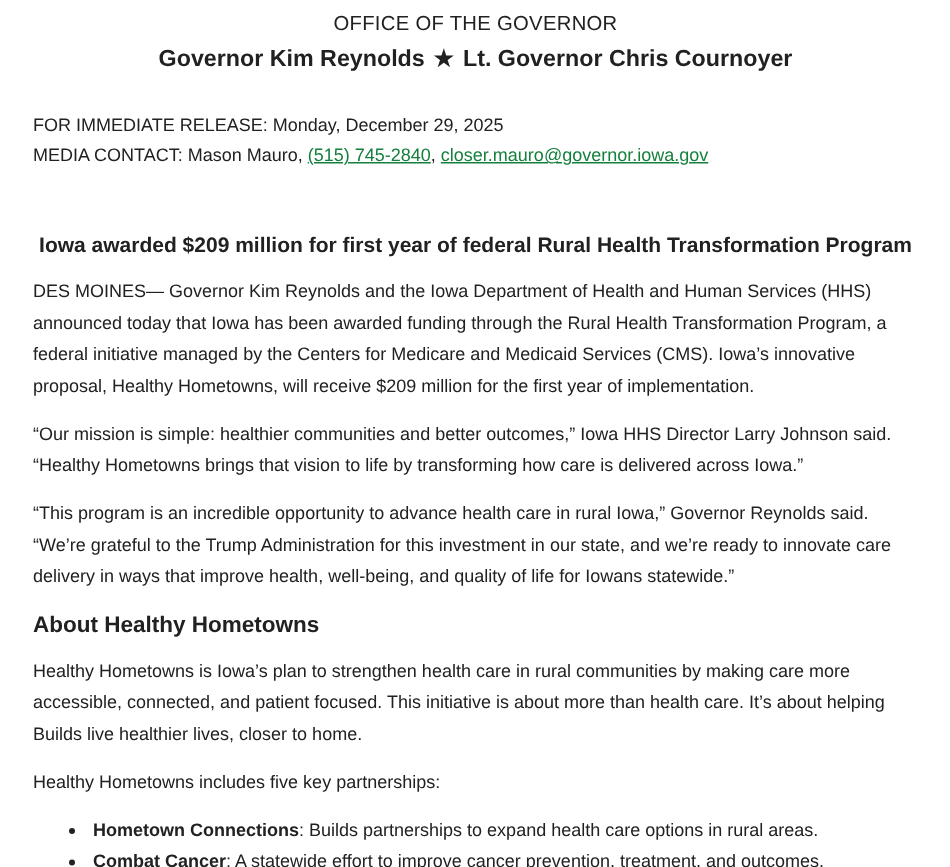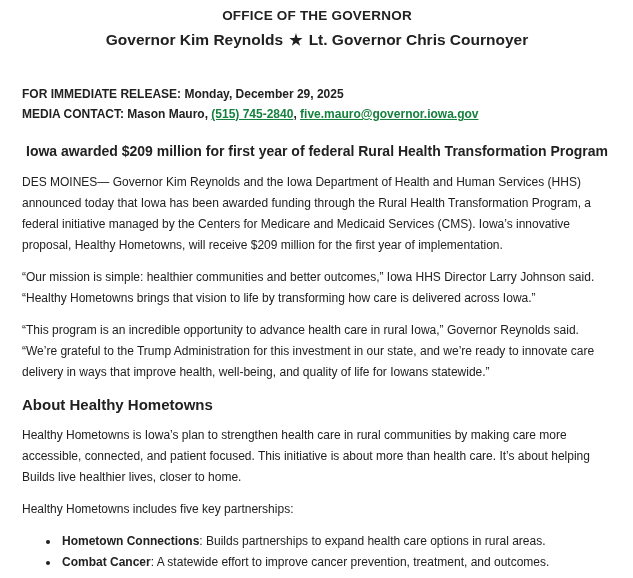--- a/index.html
+++ b/index.html
@@ -4,33 +4,33 @@
 <style>
   html,body{margin:0;padding:0;background:#ffffff;}
   .page{
     width:633px;height:578px;box-sizing:border-box;
     background:#ffffff;color:#212121;
     font-family:"Liberation Sans",sans-serif;
     font-size:12px;line-height:21px;
     padding:8px 21px 0 22px;overflow:hidden;
   }
   .title-office{
-    text-align:center;font-weight:bold;font-size:13.5px;line-height:16px;
+    text-align:center;font-weight:normal;font-size:13.5px;line-height:16px;
     margin:0 0 7px 0;letter-spacing:.2px;
   }
   .title-governor{
     text-align:center;font-weight:bold;font-size:15.5px;line-height:18px;margin:2px;
   }
   .star{display:inline-block;margin:0 6px;font-size:15px;}
-  .meta{margin-top:35px;font-weight:bold;}
+  .meta{margin-top:24px;}
   .meta p{margin:0;line-height:20px;}
   a.link{color:#15803d;text-decoration:underline;cursor:pointer;}
   .headline{
     text-align:center;font-weight:bold;font-size:14px;line-height:18px;
-    margin:18px 0 0 0;
+    margin:41px 0 0 0;
   }
   .body-text p{margin:10px 0 11px 0;}
   .body-text p.first{margin-top:12px;}
   .section-heading{
     font-weight:bold;font-size:15px;line-height:20px;margin:12px 0 10px 0;
   }
   ul.initiatives{
     margin:8px 0 2px 0;padding-left:38px;list-style:disc outside;
   }
   ul.initiatives li{line-height:20px;margin:0 0 1px 0;padding-left:2px;}
@@ -45,21 +45,21 @@
 
   <div class="title-governor">
     <span>Governor Kim Reynolds</span><span class="star">★</span><span>Lt. Governor Chris Cournoyer</span>
   </div>
 
   <div class="meta">
     <p>
       <span>FOR IMMEDIATE RELEASE: Monday, December 29, 2025</span>
     </p>
     <p>
-      <span>MEDIA CONTACT: Mason Mauro, </span><a class="link">(515) 745-2840</a><span>, </span><a class="link">five.mauro@governor.iowa.gov</a>
+      <span>MEDIA CONTACT: Mason Mauro, </span><a class="link">(515) 745-2840</a><span>, </span><a class="link">closer.mauro@governor.iowa.gov</a>
     </p>
   </div>
 
   <h1 class="headline">Iowa awarded $209 million for first year of federal Rural Health Transformation Program</h1>
 
   <div class="body-text">
     <p class="first">DES MOINES— Governor Kim Reynolds and the Iowa Department of Health and Human Services (HHS) announced today that Iowa has been awarded funding through the Rural Health Transformation Program, a federal initiative managed by the Centers for Medicare and Medicaid Services (CMS). Iowa’s innovative proposal, Healthy Hometowns, will receive $209 million for the first year of implementation.</p>
     <p>“Our mission is simple: healthier communities and better outcomes,” Iowa HHS Director Larry Johnson said. “Healthy Hometowns brings that vision to life by transforming how care is delivered across Iowa.”</p>
     <p>“This program is an incredible opportunity to advance health care in rural Iowa,” Governor Reynolds said. “We’re grateful to the Trump Administration for this investment in our state, and we’re ready to innovate care delivery in ways that improve health, well-being, and quality of life for Iowans statewide.”</p>
 

